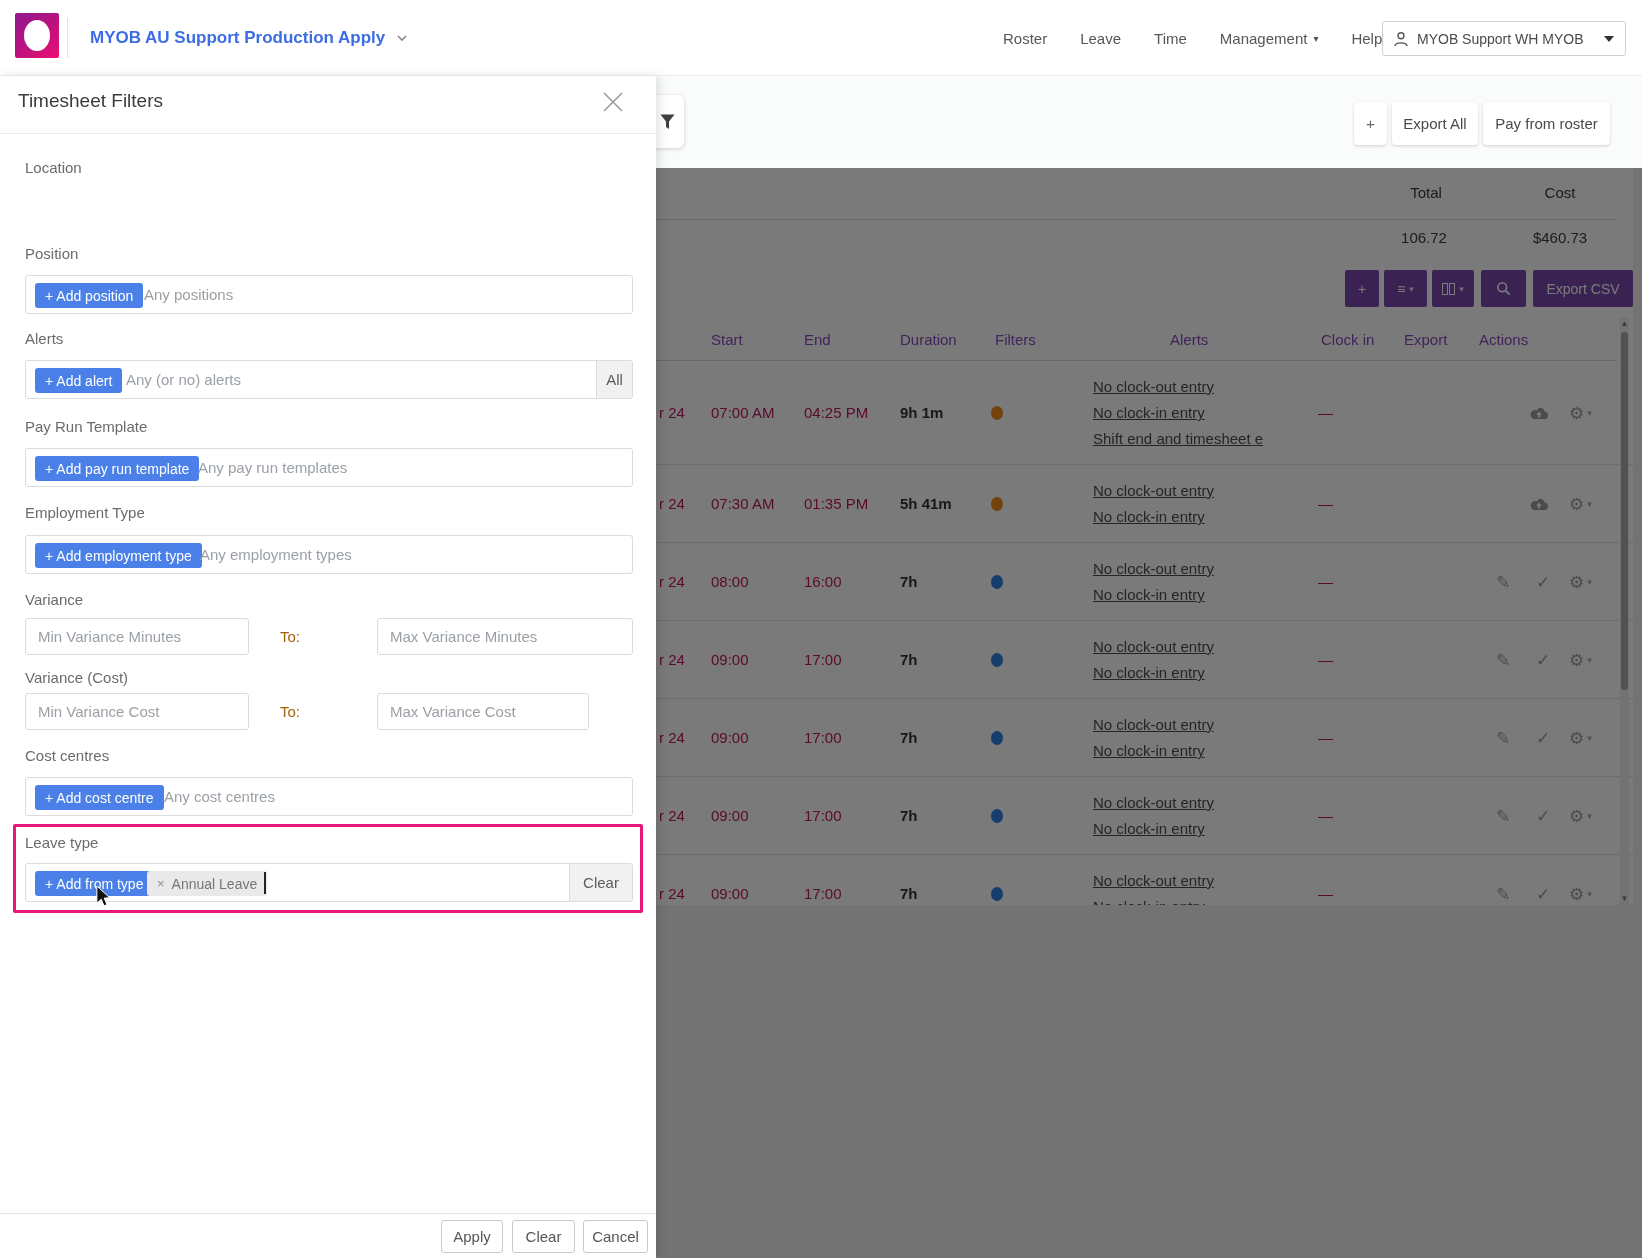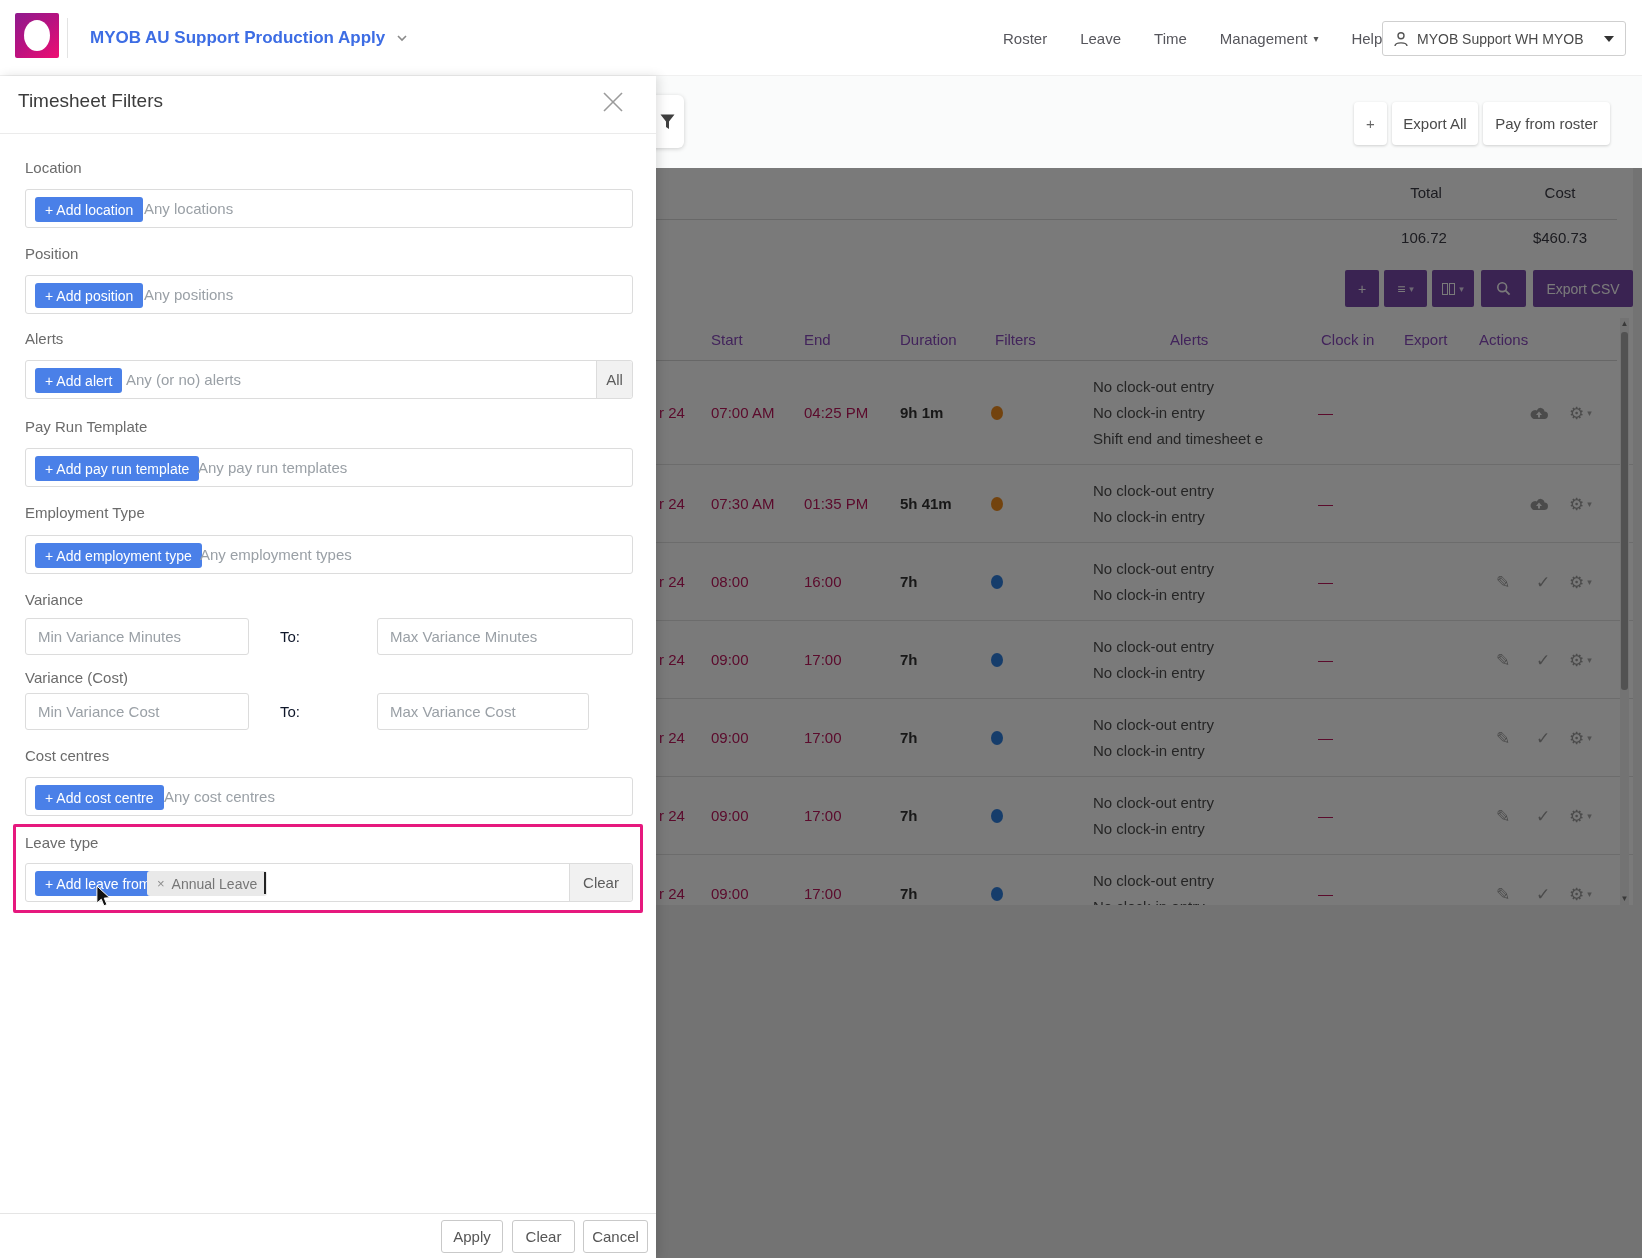--- a/index.html
+++ b/index.html
@@ -49,21 +49,21 @@
   .pbtn .mini-caret { font-size:9px; color:#e7dcf2; }
   .col-head { position:absolute; top:150px; height:42px; display:flex; align-items:center; font-size:15px; color:#8a4bbe; }
   .head-line { position:absolute; left:0; top:192px; width:1021px; height:1px; background:#d8d8d8; }
   .rows-wrap { position:absolute; left:0; top:193px; width:1037px; }
   .trow { position:relative; border-bottom:1px solid #e2e2e2; }
   .cell { position:absolute; top:0; height:100%; display:flex; align-items:center; font-size:15px; color:#be185d; white-space:nowrap; }
   .cell.dur { font-weight:bold; color:#333; }
   .dot { position:absolute; left:395px; top:50%; width:12px; height:14px; border-radius:50%; transform:translateY(-50%); }
   .dot.orange { background:#f08c1e; } .dot.blue { background:#2e7fe0; }
   .alerts-cell { position:absolute; left:497px; top:0; height:100%; width:200px; overflow:hidden;
-    display:flex; flex-direction:column; justify-content:center; gap:9px; font-size:15px; color:#4f4f4f; }
+    display:flex; flex-direction:column; justify-content:center; gap:9px; font-size:15px; color:#4f4f4f;text-decoration:underline; }
   .alerts-cell div { white-space:nowrap; }
   .act-ico { position:absolute; top:50%; transform:translateY(-50%); color:#9e9e9e; font-size:17px; cursor:pointer;
     display:flex; align-items:center; gap:3px; }
   .act-ico .mini-caret { font-size:9px; color:#aaa; }
   
   .vscroll { position:absolute; left:1024px; top:150px; width:9px; height:587px; background:#f0f0f0; }
   .vscroll .arr { position:absolute; left:0; width:9px; height:12px; color:#777; font-size:8px; line-height:12px; text-align:center; cursor:pointer; }
   .vscroll .thumb { position:absolute; left:1px; top:14px; width:7px; height:358px; background:#ababab; border-radius:3px; cursor:pointer; }
 
   
@@ -75,21 +75,21 @@
   .f-label { position:absolute; left:25px; font-size:15px; color:#6b6b6b; }
   .f-box { position:absolute; left:25px; width:608px; height:39px; border:1px solid #dcdcdc; border-radius:3px; background:#fff; }
   .add-btn { position:absolute; left:9px; top:7px; height:25px; padding:0 10px; background:#4a80e8; border:none;
     border-radius:3px; color:#fff; font-size:14px; font-family:inherit; cursor:pointer; white-space:nowrap; }
   .f-ph { position:absolute; top:0; height:100%; display:flex; align-items:center; font-size:15px; color:#9aa0a6; white-space:nowrap; }
   .seg-right { position:absolute; right:0; top:0; height:100%; background:#f1f1f1; border-left:1px solid #dcdcdc;
     border-radius:0 3px 3px 0; display:flex; align-items:center; justify-content:center; font-size:15px; color:#5c5c5c; cursor:pointer; }
   .txt-input { position:absolute; height:37px; border:1px solid #dcdcdc; border-radius:3px; background:#fff;
     font-family:inherit; font-size:15px; color:#444; padding:0 12px; }
   .txt-input::placeholder { color:#9aa0a6; }
-  .to-label { position:absolute; font-size:15px; color:#0f172a; }
+  .to-label { position:absolute; font-size:15px; color:#a16207; }
   .chip { position:absolute; left:121px; top:7px; height:25px; background:#e9e9e9; border-radius:3px;
     display:flex; align-items:center; gap:7px; padding:0 10px; font-size:14px; color:#767676; cursor:pointer; }
   .chip .x { color:#8d8d8d; font-size:13px; }
   .text-caret { position:absolute; left:238px; top:8px; width:2px; height:22px; background:#222; }
   .hl-pink { position:absolute; left:13px; top:748px; width:630px; height:89px; border:3px solid #e6187e; border-radius:2px; pointer-events:none; }
   .panel-foot-line { position:absolute; left:0; top:1137px; width:656px; height:1px; background:#e5e5e5; }
   .foot-btn { position:absolute; top:1144px; height:33px; background:#fff; border:1px solid #c9c9c9; border-radius:3px;
     font-family:inherit; font-size:15px; color:#555; cursor:pointer; }
   .mouse-cursor { position:absolute; left:94px; top:810px; z-index:30; pointer-events:none; }
 </style>
@@ -330,24 +330,20 @@
     <div class="panel-title">Timesheet Filters</div>
     <div class="panel-close">
       <svg width="24" height="24" viewBox="0 0 24 24">
           <line x1="3" y1="3" x2="21" y2="21" stroke="#9b9b9b" stroke-width="1.6"></line>
           <line x1="21" y1="3" x2="3" y2="21" stroke="#9b9b9b" stroke-width="1.6"></line>
         </svg>
     </div>
     <div class="panel-head-line"></div>
 
     <div class="f-label" style="top:83px">Location</div>
-    <div class="f-box" style="top:113px">
-      <button class="add-btn">+ Add location</button>
-      <div class="f-ph" style="left:118px">Any locations</div>
-    </div>
 
     <div class="f-label" style="top:169px">Position</div>
     <div class="f-box" style="top:199px">
       <button class="add-btn">+ Add position</button>
       <div class="f-ph" style="left:118px">Any positions</div>
     </div>
 
     <div class="f-label" style="top:254px">Alerts</div>
     <div class="f-box" style="top:284px">
       <button class="add-btn">+ Add alert</button>
@@ -379,21 +375,21 @@
 
     <div class="f-label" style="top:671px">Cost centres</div>
     <div class="f-box" style="top:701px">
       <button class="add-btn">+ Add cost centre</button>
       <div class="f-ph" style="left:138px">Any cost centres</div>
     </div>
 
     <div class="hl-pink"></div>
     <div class="f-label" style="top:758px">Leave type</div>
     <div class="f-box" style="top:787px">
-      <button class="add-btn">+ Add leave from</button>
+      <button class="add-btn">+ Add from type</button>
       <div class="chip">
         <span class="x">×</span>
         <span>Annual Leave</span>
       </div>
       <div class="text-caret"></div>
       <div class="seg-right" style="width:63px">Clear</div>
     </div>
 
     <div class="panel-foot-line"></div>
     <button class="foot-btn" style="left:441px;width:62px">Apply</button>

